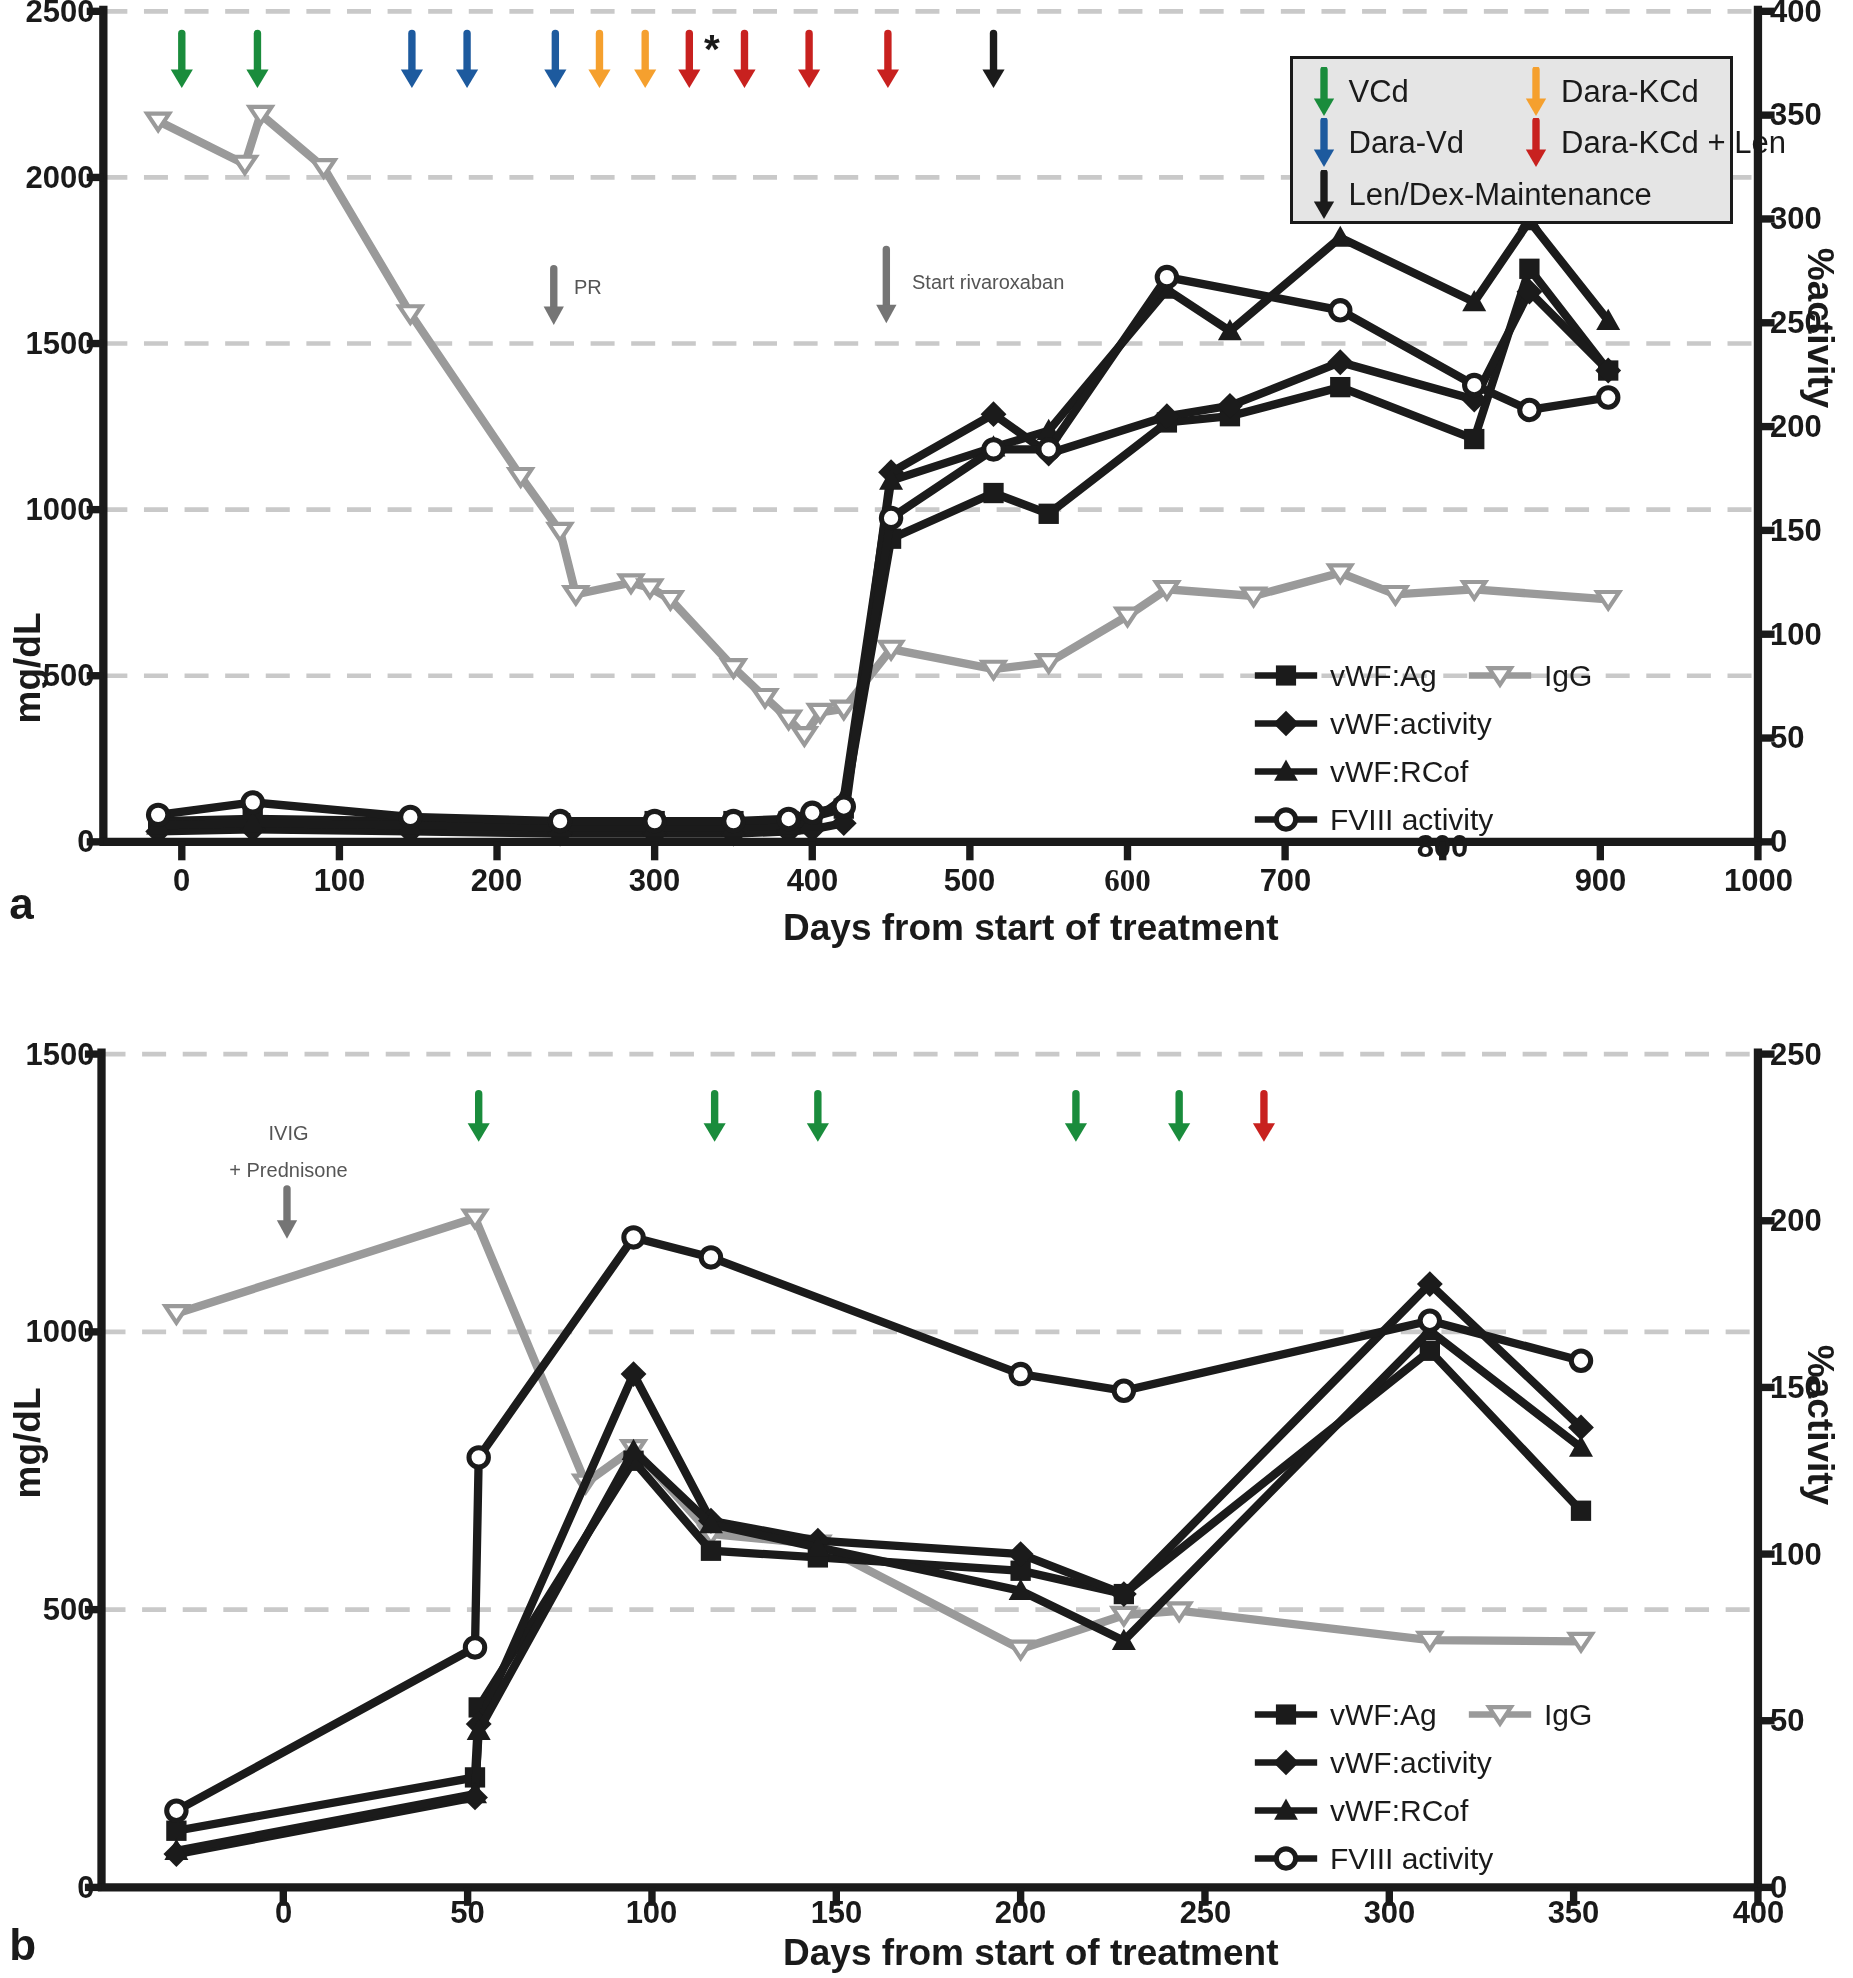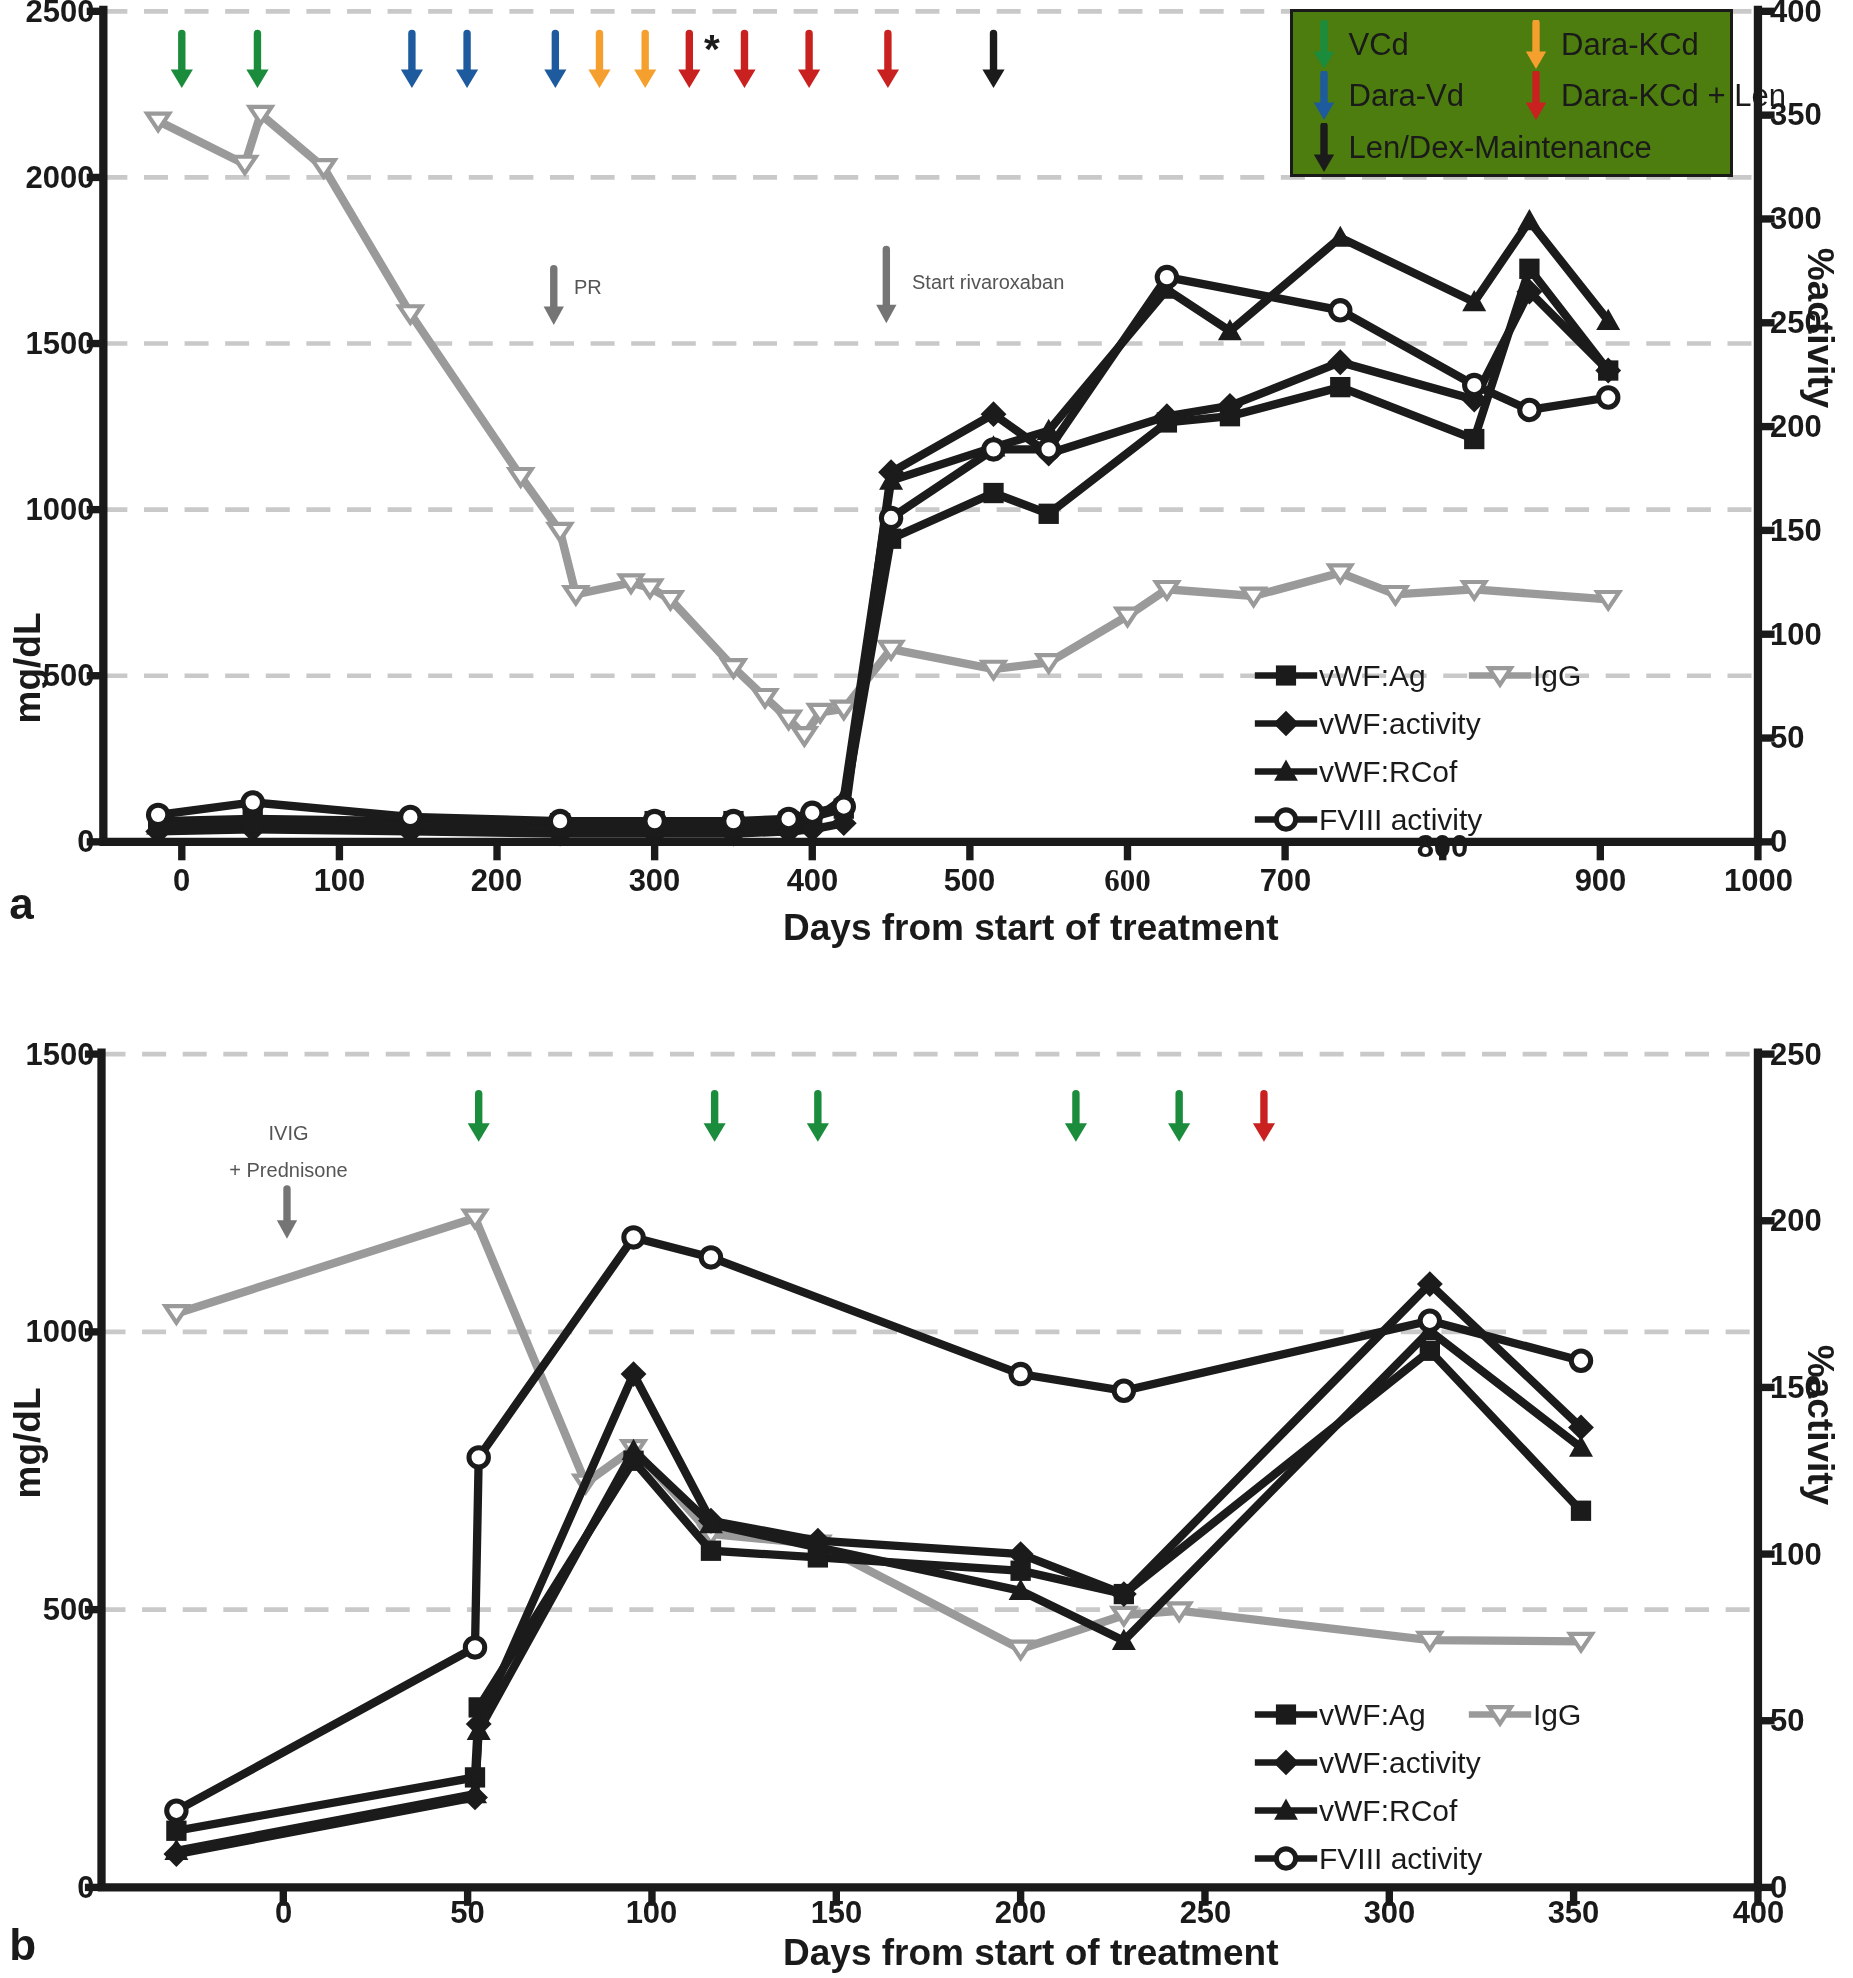--- a/index.html
+++ b/index.html
@@ -10,24 +10,24 @@
   .ticklabel{font-size:31px;font-weight:bold;line-height:37px;white-space:nowrap;}
   .tl-left{width:89px;text-align:right;}
   .tl-right{width:111px;text-align:left;}
   .tl-x{width:129px;text-align:center;}
   .axis-title{font-size:37px;font-weight:bold;text-align:center;width:295px;height:44px;line-height:44px;}
   .rot-l{transform:rotate(-90deg);}
   .rot-r{transform:rotate(90deg);}
   .panel-letter{font-size:44px;font-weight:bold;}
   .annot{font-size:20px;color:#555555;white-space:nowrap;}
   .annot-center{text-align:center;line-height:37px;}
-  .legend-box{border:3.7px solid #1a1a1a;background:#4d7c0f;}
+  .legend-box{border:3.7px solid #1a1a1a;background:#e5e5e5;margin-top:47px;}
   .tx-item{position:absolute;display:flex;align-items:center;gap:13px;white-space:nowrap;}
   .tx-item span{font-size:31px;}
-  .ser-item{position:absolute;display:flex;align-items:center;white-space:nowrap;}
+  .ser-item{position:absolute;display:flex;align-items:center;gap:11px;white-space:nowrap;}
   .ser-item span{font-size:30px;}
 </style>
 </head>
 <body>
 
 <div id="page">
 
   <svg id="chart-svg" width="1853" height="1979" viewBox="0 0 2008 2144">
       <g>
         <line x1="112" y1="732" x2="1905" y2="732" stroke="#c9c9c9" stroke-width="5" stroke-dasharray="26 18"></line>

